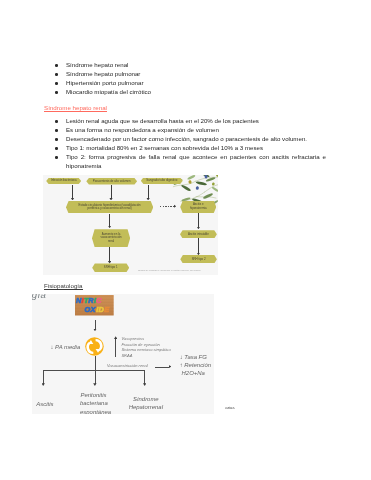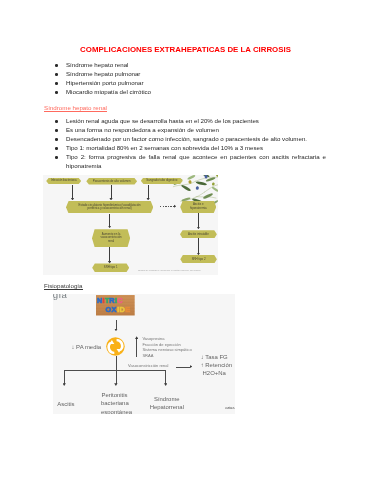--- a/index.html
+++ b/index.html
@@ -55,21 +55,20 @@
   .arrup2{position:absolute;width:3.4px;height:2.7px;background:#3a3a3a;
        clip-path:polygon(50% 0,100% 100%,0 100%);}
   .arrrt2{position:absolute;width:2.7px;height:3.4px;background:#3a3a3a;
        clip-path:polygon(0 0,100% 50%,0 100%);}
 </style>
 </head>
 <body>
 
 <div class="page">
 
-  <div class="doc-title">COMPLICACIONES EXTRAHEPATICAS DE LA CIRROSIS</div>
 
   <ul class="blist" id="list1" style="left:46px;top:61.3px;width:300px;">
     <li>Síndrome hepato renal</li>
     <li>Síndrome hepato pulmonar</li>
     <li>Hipertensión porto pulmonar</li>
     <li>Miocardio miopatía del cirrótico</li>
   </ul>
 
   <div class="sec-head" style="left:44px;top:103.5px;color:#ff6a5e;">
     <span>Síndrome hepato renal</span>
@@ -171,21 +170,21 @@
         <span>SRH tipo 2</span>
       </div>
 
     <div class="fig-cap" style="left:94.7px;top:94.2px;">Tomado de Feldman M. Sleisenger y Fordtran. Elsevier, 10a edición</div>
   </div>
 
   <div class="sec-head" style="left:44px;top:281.6px;color:#3a3a3a;">
     <span>Fisiopatología</span>
   </div>
 
-  <div class="figure" id="fig2" style="left:53px;top:294.4px;width:182.1px;height:119.4px;">
+  <div class="figure" id="fig2" style="left:32px;top:294.4px;width:182.1px;height:119.4px;font-style:italic;">
 
     <div class="f2frag" style="left:-0.2px;top:-5.2px;font-size:9.6px;color:#7a8084;letter-spacing:.4px;">gía</div>
 
     <div class="wood" style="left:43.4px;top:0.7px;width:38.7px;height:20.5px;">
       <svg width="38.7" height="20.5" viewBox="0 0 387 205" style="display:block;">
         <defs>
           <linearGradient id="wg" x1="0" y1="0" x2="0" y2="1">
             <stop offset="0" stop-color="#cf9258"></stop>
               <stop offset="1" stop-color="#bd7e45"></stop>
           </linearGradient>

